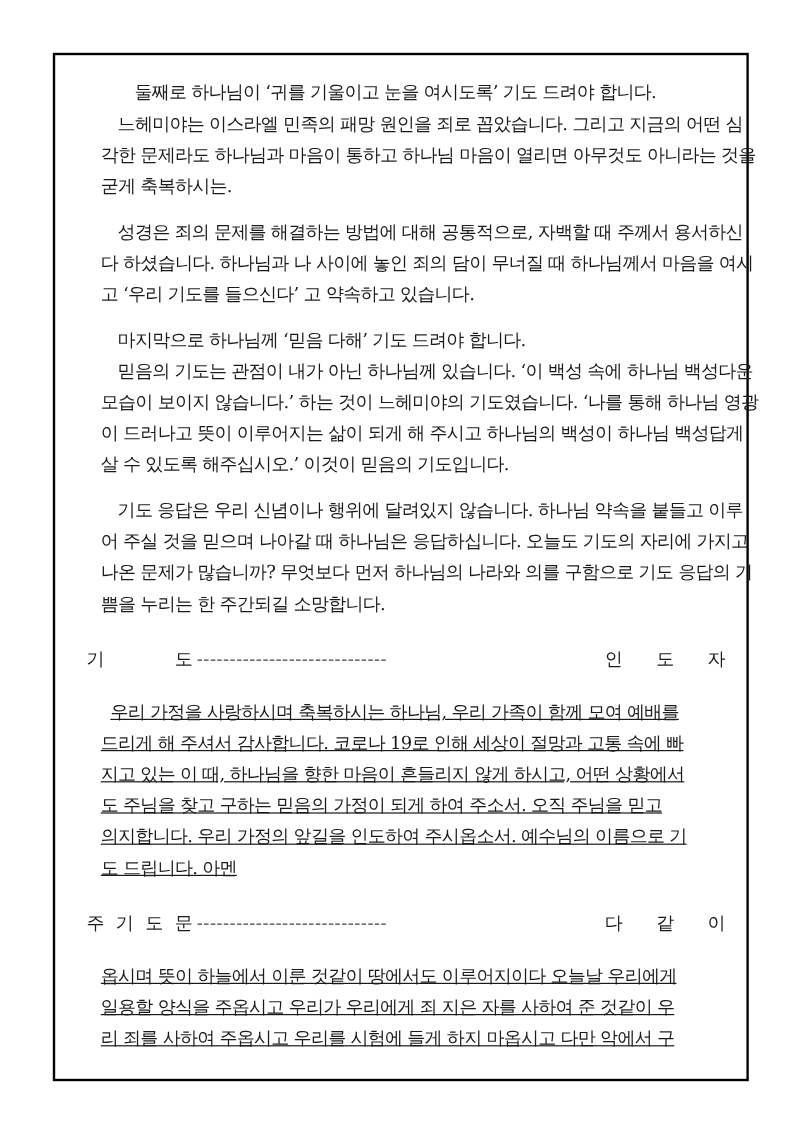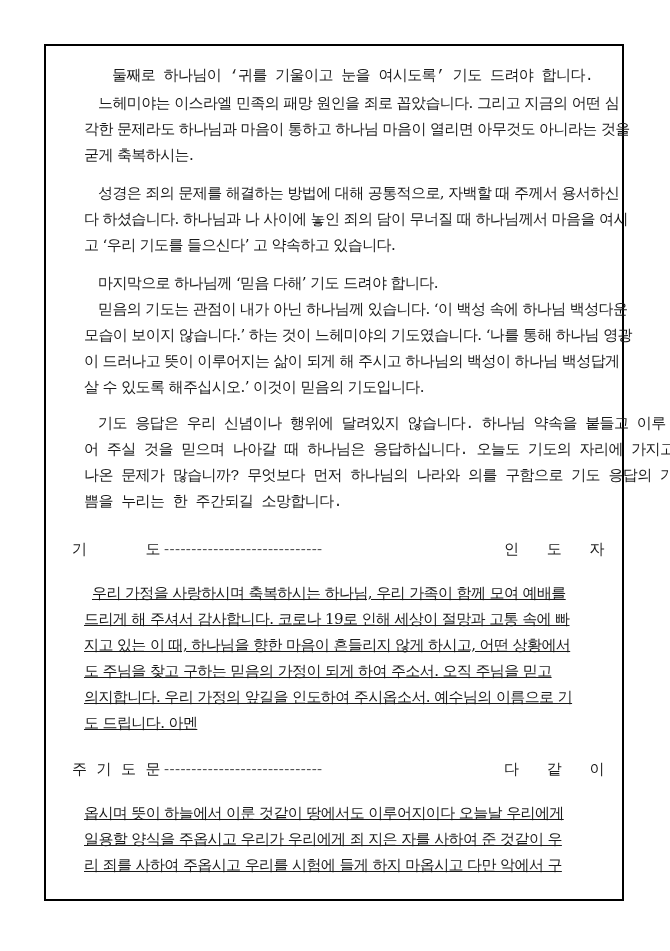--- a/index.html
+++ b/index.html
@@ -8,22 +8,22 @@
       position: absolute; left: 44px; top: 44px;
       width: 580px; height: 857px;
       border: 2px solid #000000; box-sizing: border-box;
     }
     .content {
       position: absolute; left: 84px; top: 64px; width: 520px;
       font-family: "DejaVu Serif", "Liberation Serif", serif;
       font-size: 15px; color: #1a1a1a; letter-spacing: -0.6px;
     }
     .para { margin: 0 0 12px 0; line-height: 26px; text-align: justify; }
-    .para.tight { margin-bottom: 0; font-family: Liberation Mono, monospace; }
-    .indent { text-indent: 14px; font-family: Liberation Mono, monospace; }
+    .para.tight { margin-bottom: 0; }
+    .indent { text-indent: 14px; }
     .line { display: block; white-space: nowrap; }
     .heading-row {
       display: flex; align-items: center; height: 26px;
       margin: 20px 0 18px 0; font-size: 15px;
     }
     .h-left { display: flex; justify-content: space-between; }
     .h-dash { flex: 1; overflow: hidden; white-space: nowrap; color: #555; letter-spacing: 0.4px; margin: 0 4px; }
     .h-right { display: flex; justify-content: space-between; }
     .prayer { line-height: 26px; text-decoration: underline; }
   </style>

